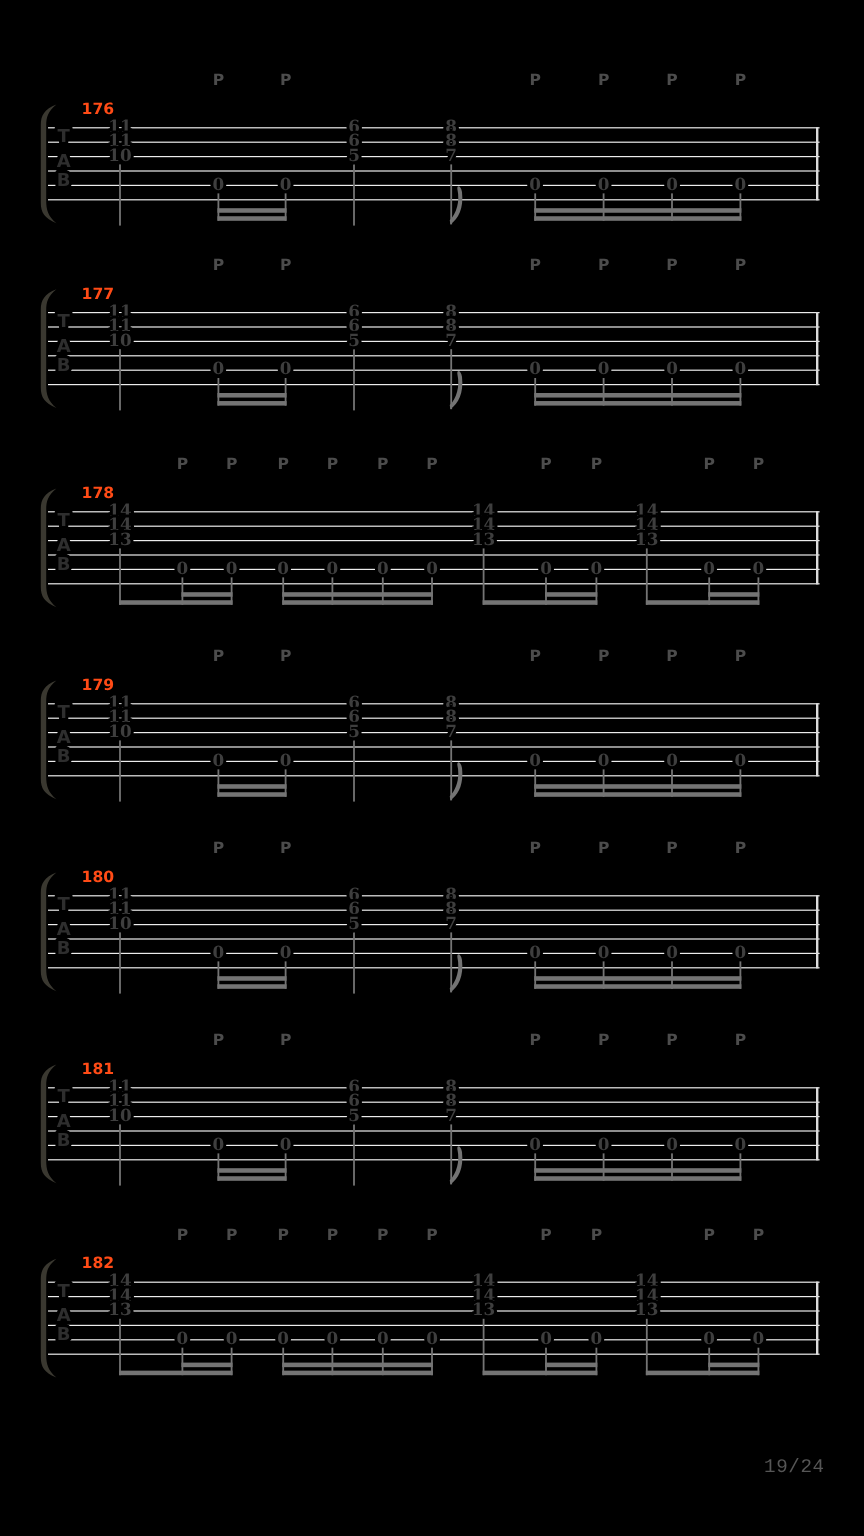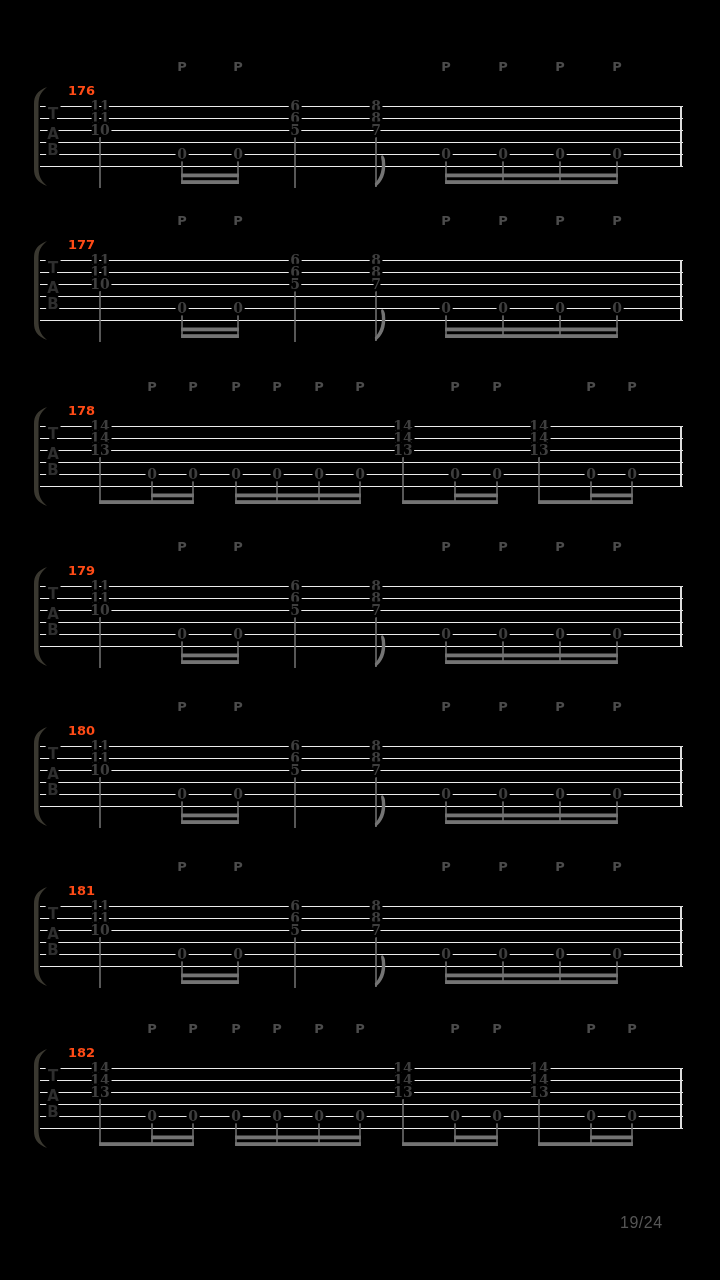--- a/index.html
+++ b/index.html
@@ -20,21 +20,22 @@
   #score-svg {
     position: absolute;
     left: 0;
     top: 0;
   }
   #page-indicator {
     position: absolute;
     left: 620px;
     top: 1214px;
     width: 84px;
-    font-family: Liberation Sans, sans-serif;
+    text-align: center;
+    font-family: Liberation Mono, monospace;
     font-size: 16px;
     color: #565656;
     letter-spacing: 0.5px;
   }
 </style>
 </head>
 <body>
 
 <div id="score-wrap">
   <svg id="score-svg" width="720" height="1280" xmlns="http://www.w3.org/2000/svg">

